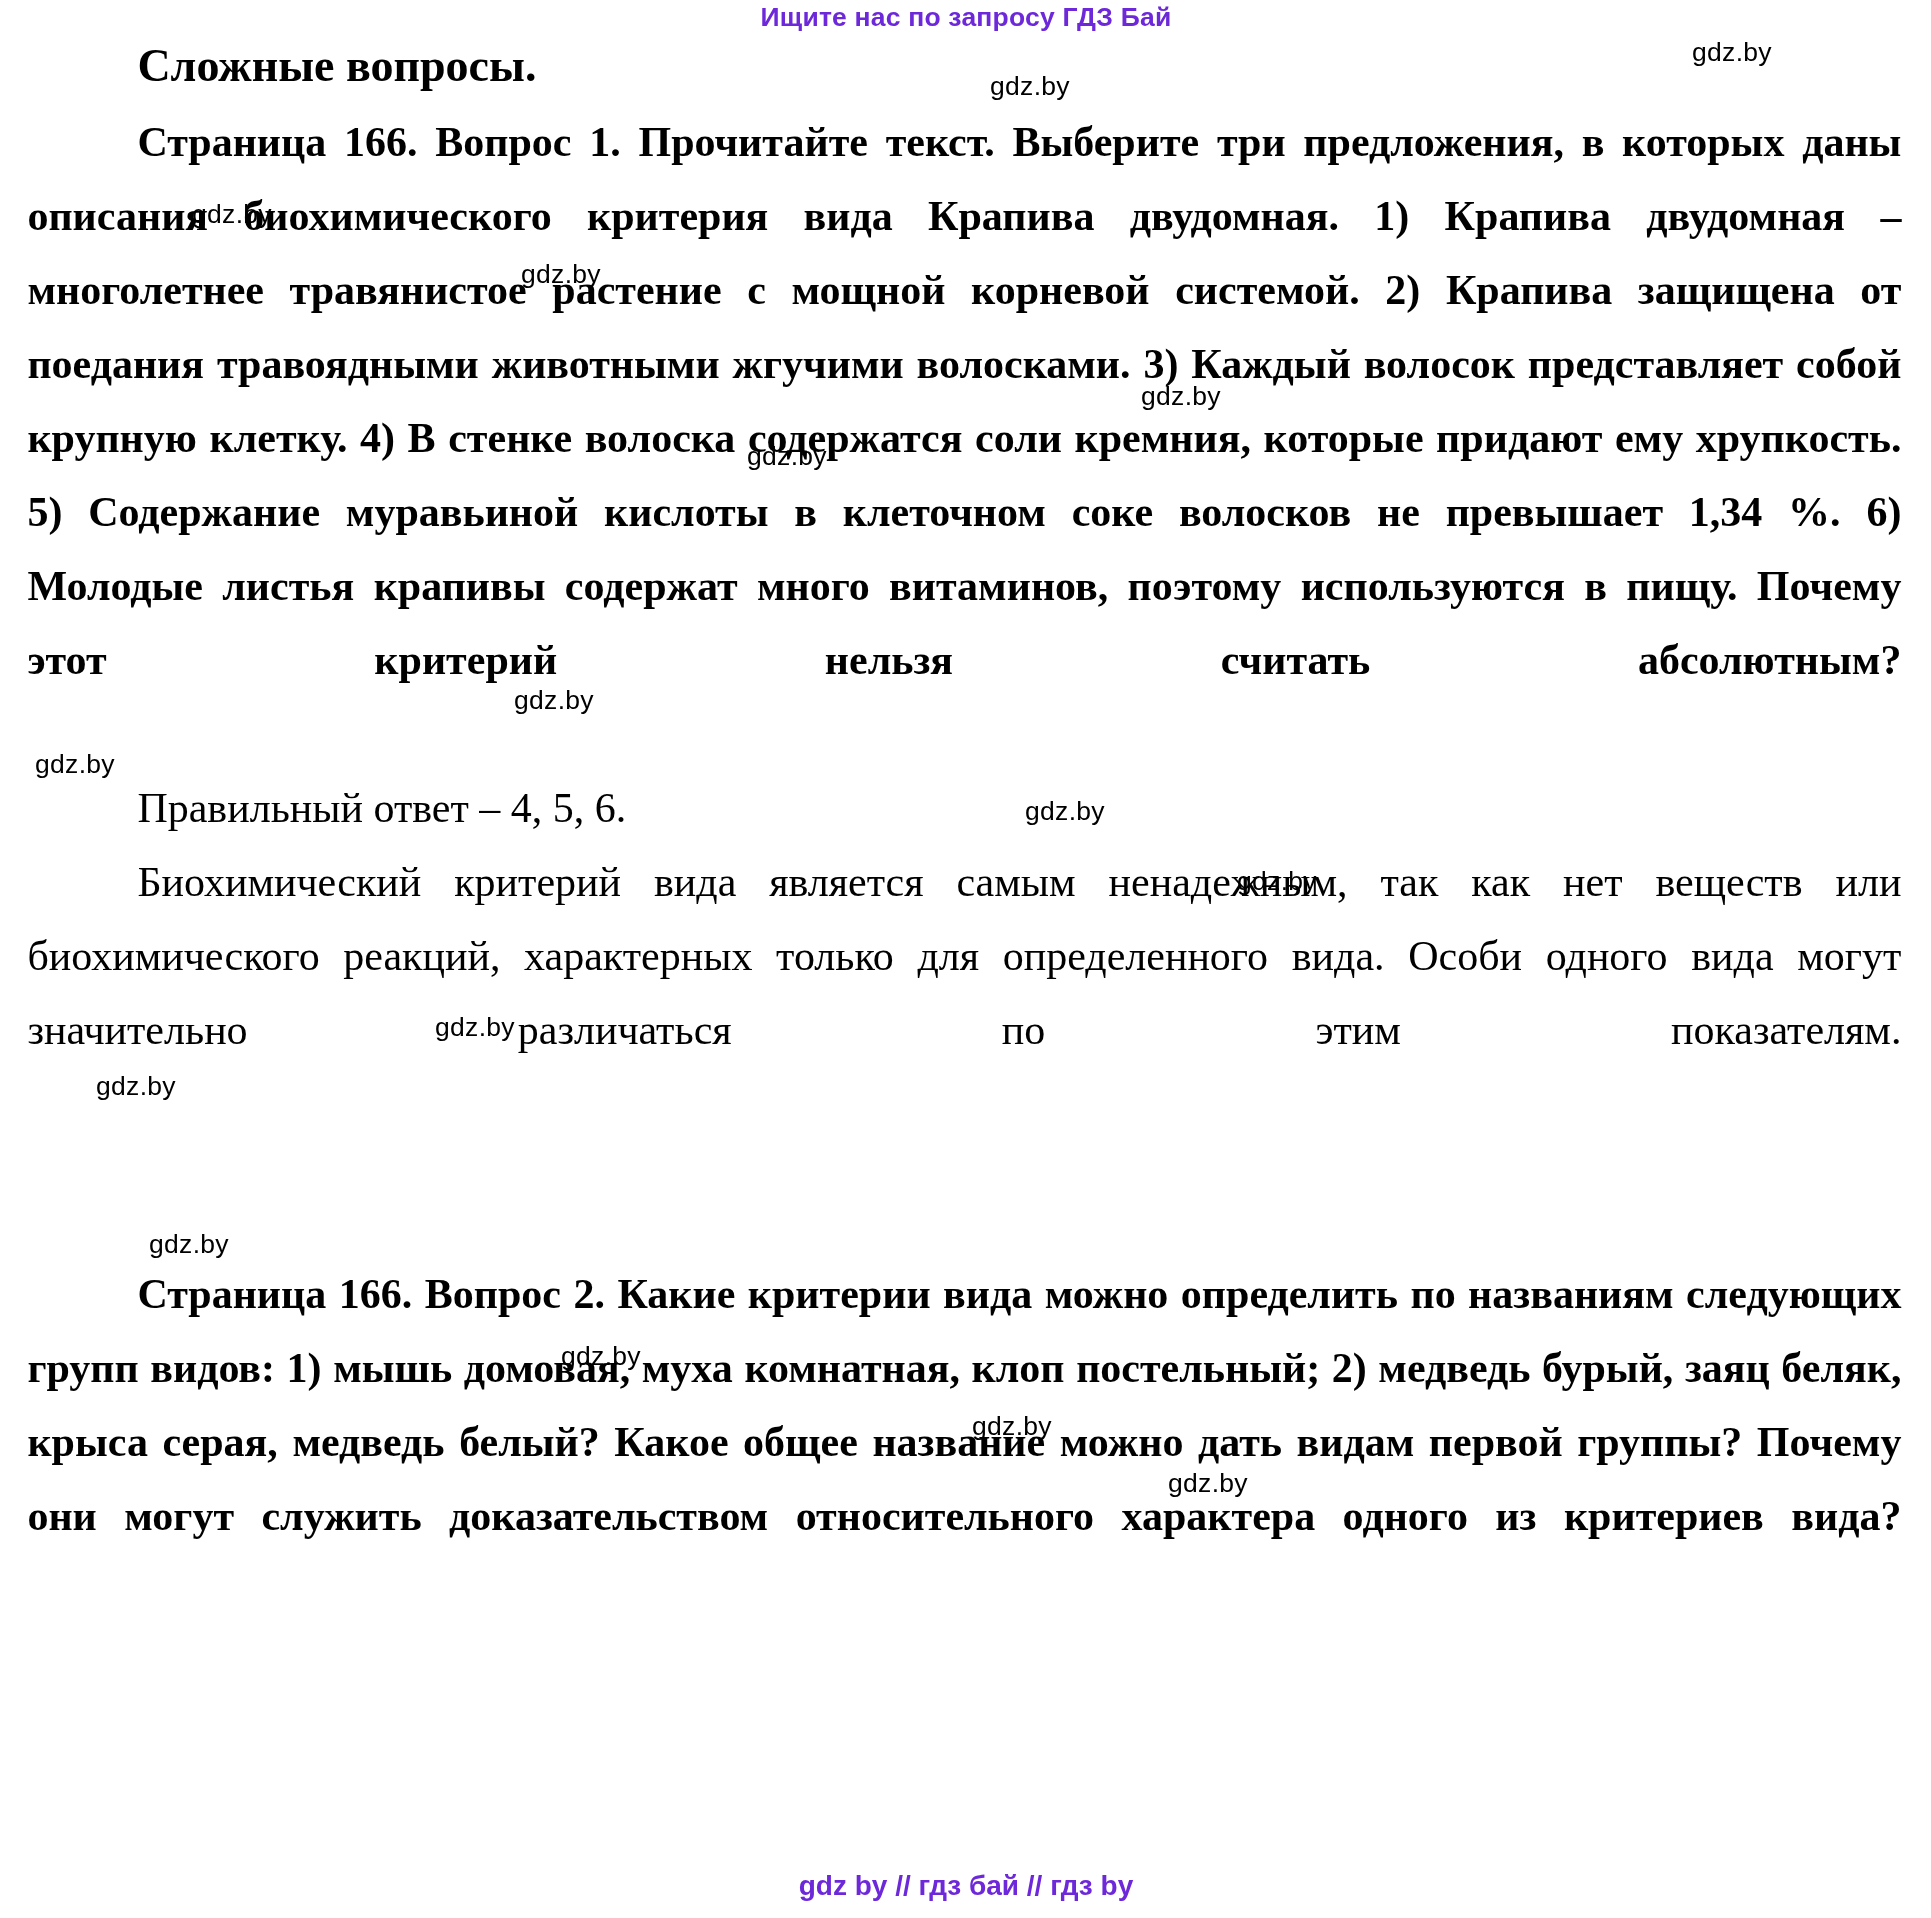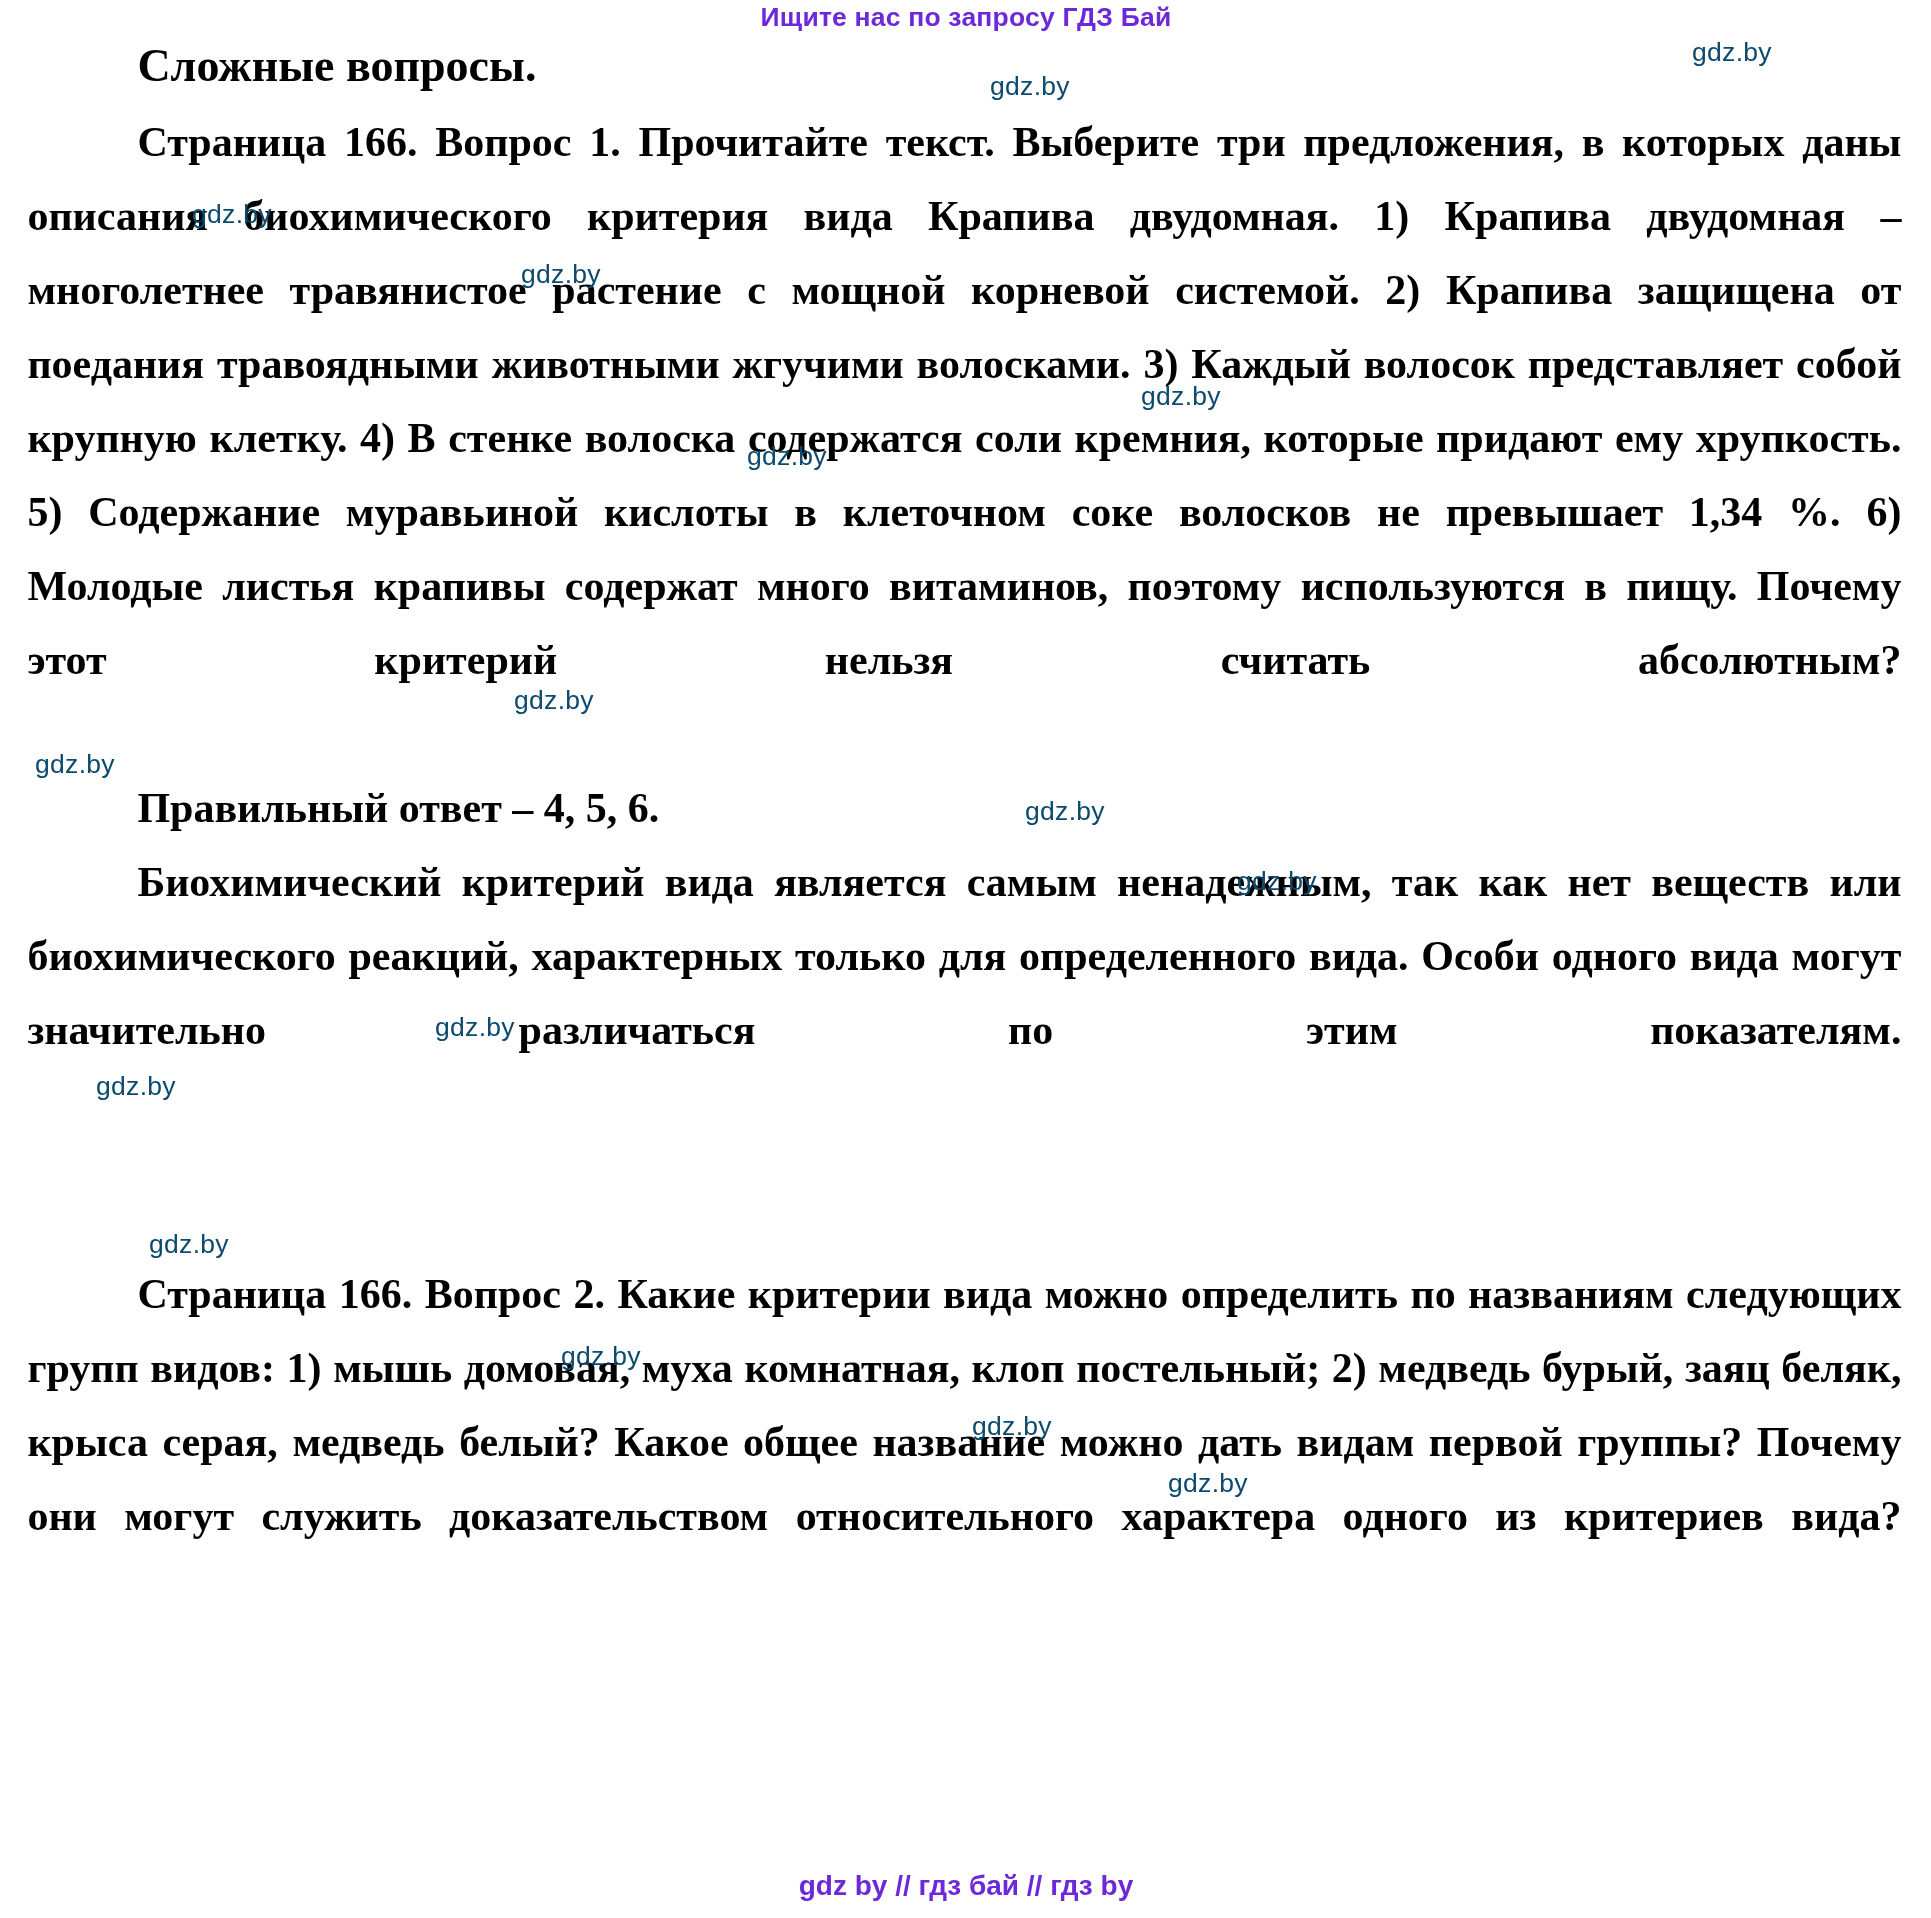--- a/index.html
+++ b/index.html
@@ -54,41 +54,41 @@
   p.para {
     margin: 0;
     font-size: 42px;
     line-height: 74px;
     text-align: justify;
     text-indent: 110px;
     text-justify: inter-word;
     word-spacing: 0px;
   }
   p.para.bold { font-weight: 700; }
-  p.para.normal { font-weight: 700; }
+  p.para.normal { font-weight: 400; }
 
   
   p.para::after {
     content: "";
     display: inline-block;
     width: 100%;
     height: 0;
   }
   p.para.no-stretch::after { display: none; }
 
   .gap-sm  { height: 9.8px; }
   .gap-lg  { height: 116px; }
 
   
   .wm {
     position: absolute;
     font-family: "Liberation Sans", "DejaVu Sans", sans-serif;
     font-size: 26.5px;
     font-weight: 400;
-    color: #0c4a6e;
+    color: #000000;
     white-space: nowrap;
     pointer-events: none;
     letter-spacing: 0.3px;
   }
 
   
   .footer {
     position: absolute;
     left: 0;
     bottom: 15.7px;

